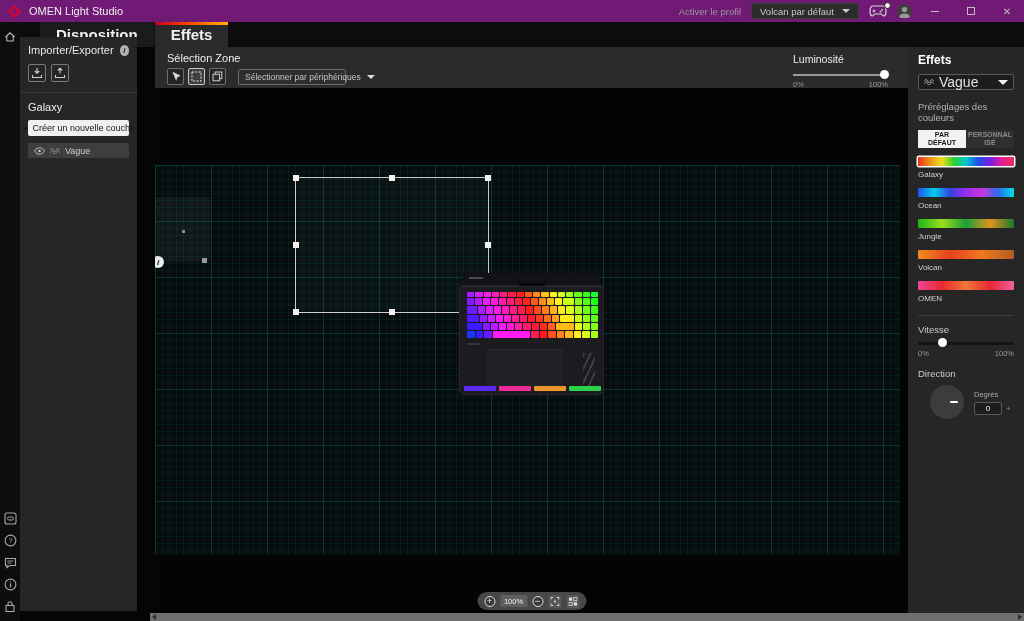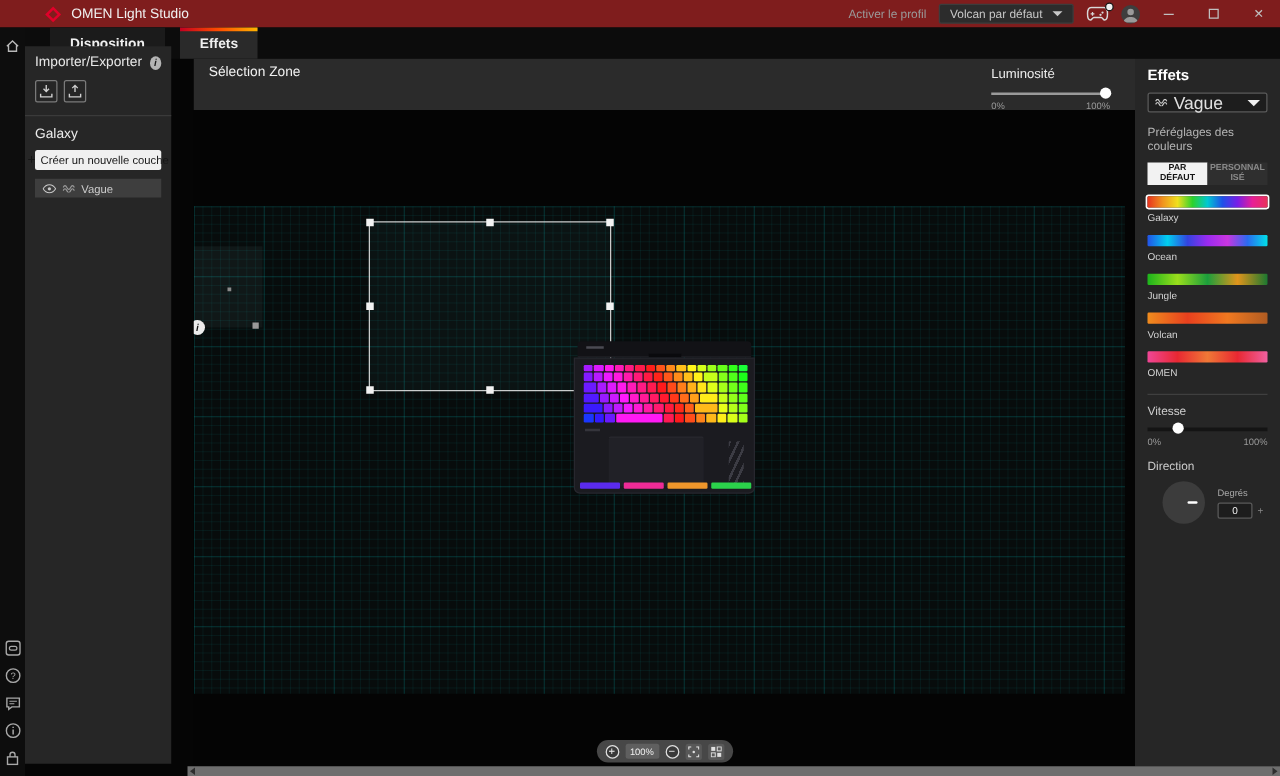--- a/index.html
+++ b/index.html
@@ -1,22 +1,22 @@
 <!DOCTYPE html>
 <html><head>
 <meta charset="utf-8">
 <style>
   * { box-sizing: border-box; margin: 0; padding: 0; }
   html,body { width:1024px; height:621px; overflow:hidden; background:#000;
     font-family:"Liberation Sans","DejaVu Sans",sans-serif; }
   .window { position:relative; width:1024px; height:621px; background:#050505; overflow:hidden; }
 
   
-  .titlebar { position:absolute; left:0; top:0; width:1024px; height:22px; background:#7f1d1d;
-    display:flex; align-items:center; color:#e8e8e8;padding-left:28px; }
+  .titlebar { position:absolute; left:0; top:0; width:1024px; height:22px; background:#701a75;
+    display:flex; align-items:center; color:#e8e8e8; }
   .logo { width:9px; height:9px; border:2px solid #e1002a; transform:rotate(45deg); margin:0 10px 0 10px; }
   .app-title { font-size:11px; color:#f0f0f0; }
   .titlebar-right { margin-left:auto; display:flex; align-items:center; gap:10px; padding-right:4px; }
   .activate-label { font-size:9.5px; color:#9a9a9a; }
   .profile-dd { height:16px; background:#2c2c2c; border:1px solid #3c3c3c; border-radius:2px;
     display:flex; align-items:center; gap:8px; padding:0 8px; font-size:9.5px; color:#c8c8c8; }
   .caret { width:0; height:0; border-left:4px solid transparent; border-right:4px solid transparent;
     border-top:4px solid #c8c8c8; }
   .tb-icon { position:relative; display:flex; align-items:center; }
   .badge { position:absolute; top:-3px; right:-4px; width:7px; height:7px; border-radius:50%;
@@ -31,22 +31,22 @@
   
   .left-strip { position:absolute; left:0; top:22px; width:20px; height:599px; background:#0d0d0d;
     display:flex; flex-direction:column; align-items:center; }
   .strip-home { margin-top:8px; }
   .strip-bottom { margin-top:auto; display:flex; flex-direction:column; gap:9px; align-items:center; padding-bottom:8px; }
   .strip-ic { width:13px; height:13px; display:flex; align-items:center; justify-content:center; }
 
   
   .tabbar { position:absolute; left:20px; top:22px; width:1004px; height:25px; background:#0c0c0c;
     display:flex; align-items:stretch; padding-left:20px; }
-  .tab { position:relative; display:flex; align-items:center; padding:0 16px; margin-right:12px;
-    background:#1b1b1b; color:#f0f0f0; font-size:11px; font-weight:bold; }
+  .tab { position:relative; display:flex; align-items:center; padding:0 16px; margin-right:1px;
+    background:#1b1b1b; color:#f0f0f0; font-size:15px; font-weight:bold; }
   .tab.active { background:#2a2a2a; }
   .tab.active::before { content:""; position:absolute; left:0; top:0; right:0; height:3px;
     background:linear-gradient(90deg,#c30020,#ff4d00,#ffb400); }
 
   
   .left-panel { position:absolute; left:20px; top:37px; width:117px; height:574px; background:#262626;
     padding:7px 8px; color:#e8e8e8; }
   .ie-head { display:flex; align-items:center; gap:6px; font-size:11px; }
   .info-dot { width:11px; height:11px; border-radius:50%; background:#b4b4b4; color:#1a1a1a;
     font-size:8px; font-weight:bold; display:flex; align-items:center; justify-content:center; font-style:italic; }
@@ -300,20 +300,42 @@
           <path d="M0.5 2c1-2 2-2 3 0s2 2 3 0 2-2 3 0" fill="none" stroke="#9a9a9a" stroke-width="0.9"></path>
           <path d="M0.5 4.5c1-2 2-2 3 0s2 2 3 0 2-2 3 0" fill="none" stroke="#9a9a9a" stroke-width="0.9"></path>
         </svg>
       <span class="layer-name">Vague</span>
     </div>
   </div>
 
   <div class="canvas-toolbar">
     <div class="sz-group">
       <div class="sz-title">Sélection Zone</div>
+      <div class="sz-tools">
+        <div class="tool-btn">
+          <svg width="10" height="11" viewBox="0 0 10 11">
+              <path d="M1.5 0.8l3.6 9 1.2-3.6 3.4-1.4z" fill="#dcdcdc"></path>
+            </svg>
+        </div>
+        <div class="tool-btn active">
+          <svg width="11" height="11" viewBox="0 0 11 11">
+              <rect x="1" y="1" width="9" height="9" fill="none" stroke="#e8e8e8" stroke-width="1" stroke-dasharray="2 1.4"></rect>
+            </svg>
+        </div>
+        <div class="tool-btn">
+          <svg width="11" height="11" viewBox="0 0 11 11">
+              <rect x="3.2" y="1" width="6.6" height="6.6" fill="none" stroke="#d0d0d0" stroke-width="1"></rect>
+              <rect x="1" y="3.2" width="6.6" height="6.6" fill="#2b2b2b" stroke="#d0d0d0" stroke-width="1"></rect>
+            </svg>
+        </div>
+        <div class="device-dd">
+          <span>Sélectionner par périphériques</span>
+          <span class="caret"></span>
+        </div>
+      </div>
     </div>
     <div class="lum-group">
       <div class="lum-label">Luminosité</div>
       <div class="slider-track">
         <div class="slider-handle" id="brightness-handle" style="left: calc(100% - 8px);"></div>
       </div>
       <div class="slider-labels">
         <span>0%</span>
         <span>100%</span>
       </div>

